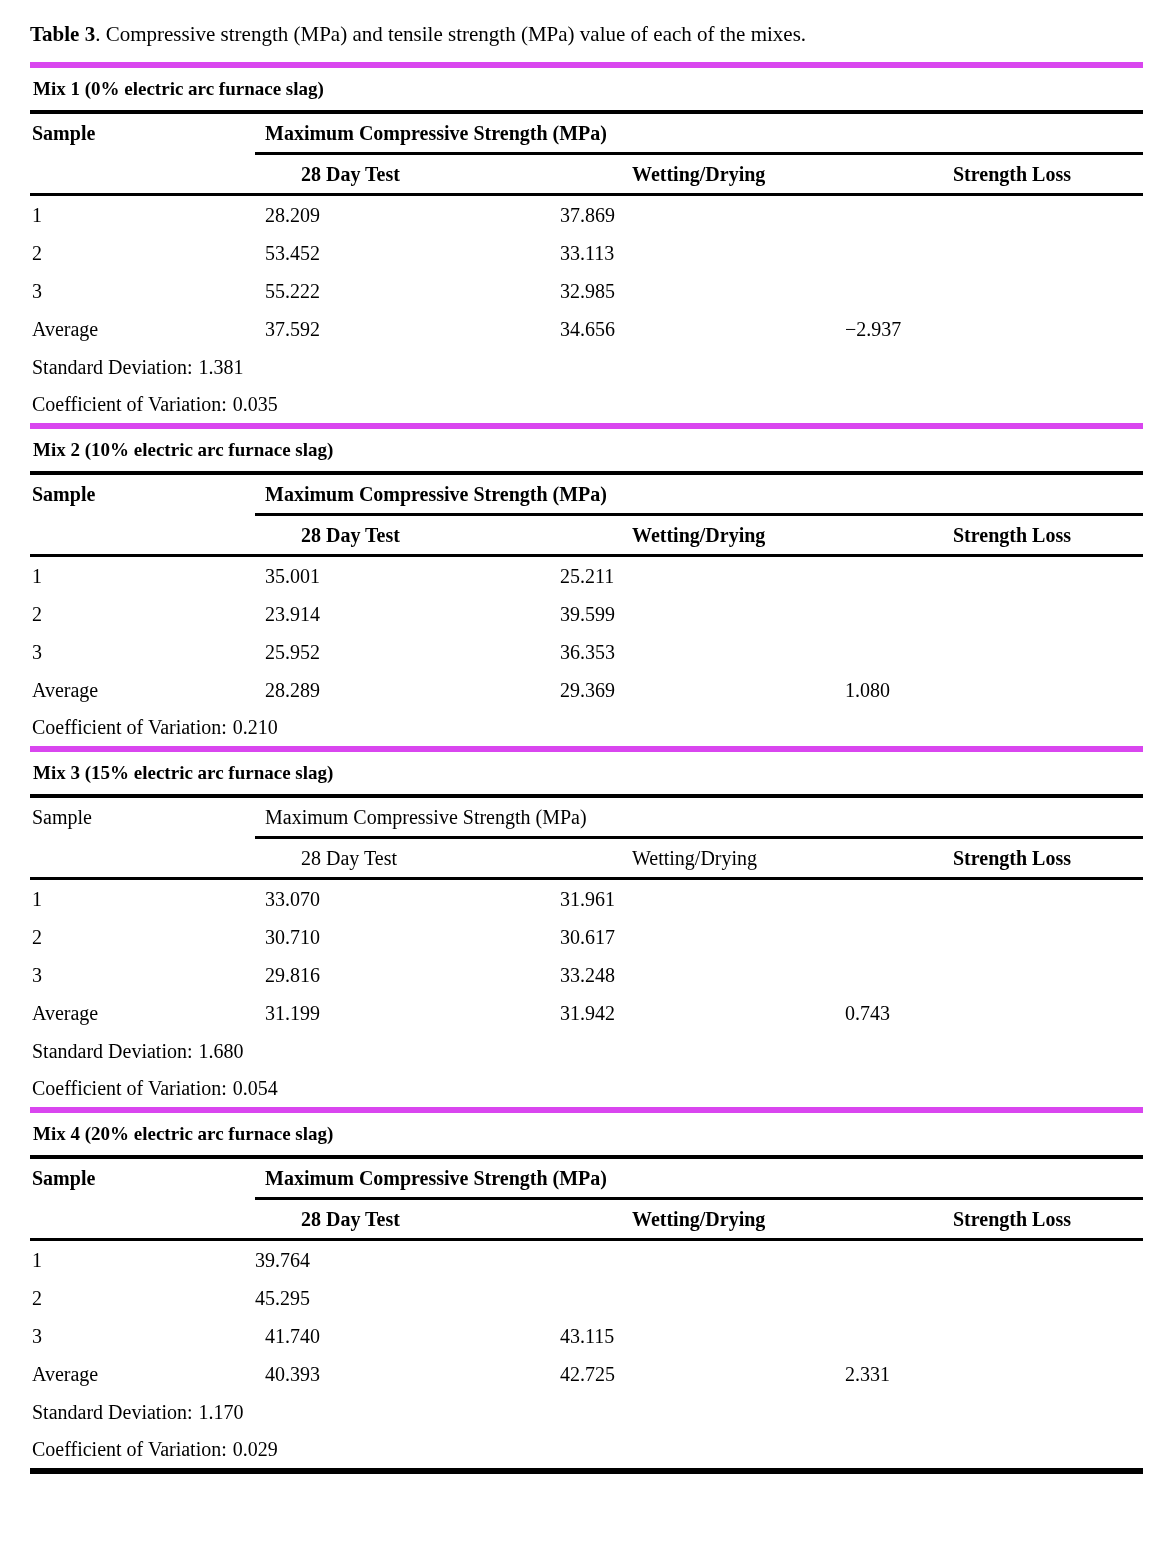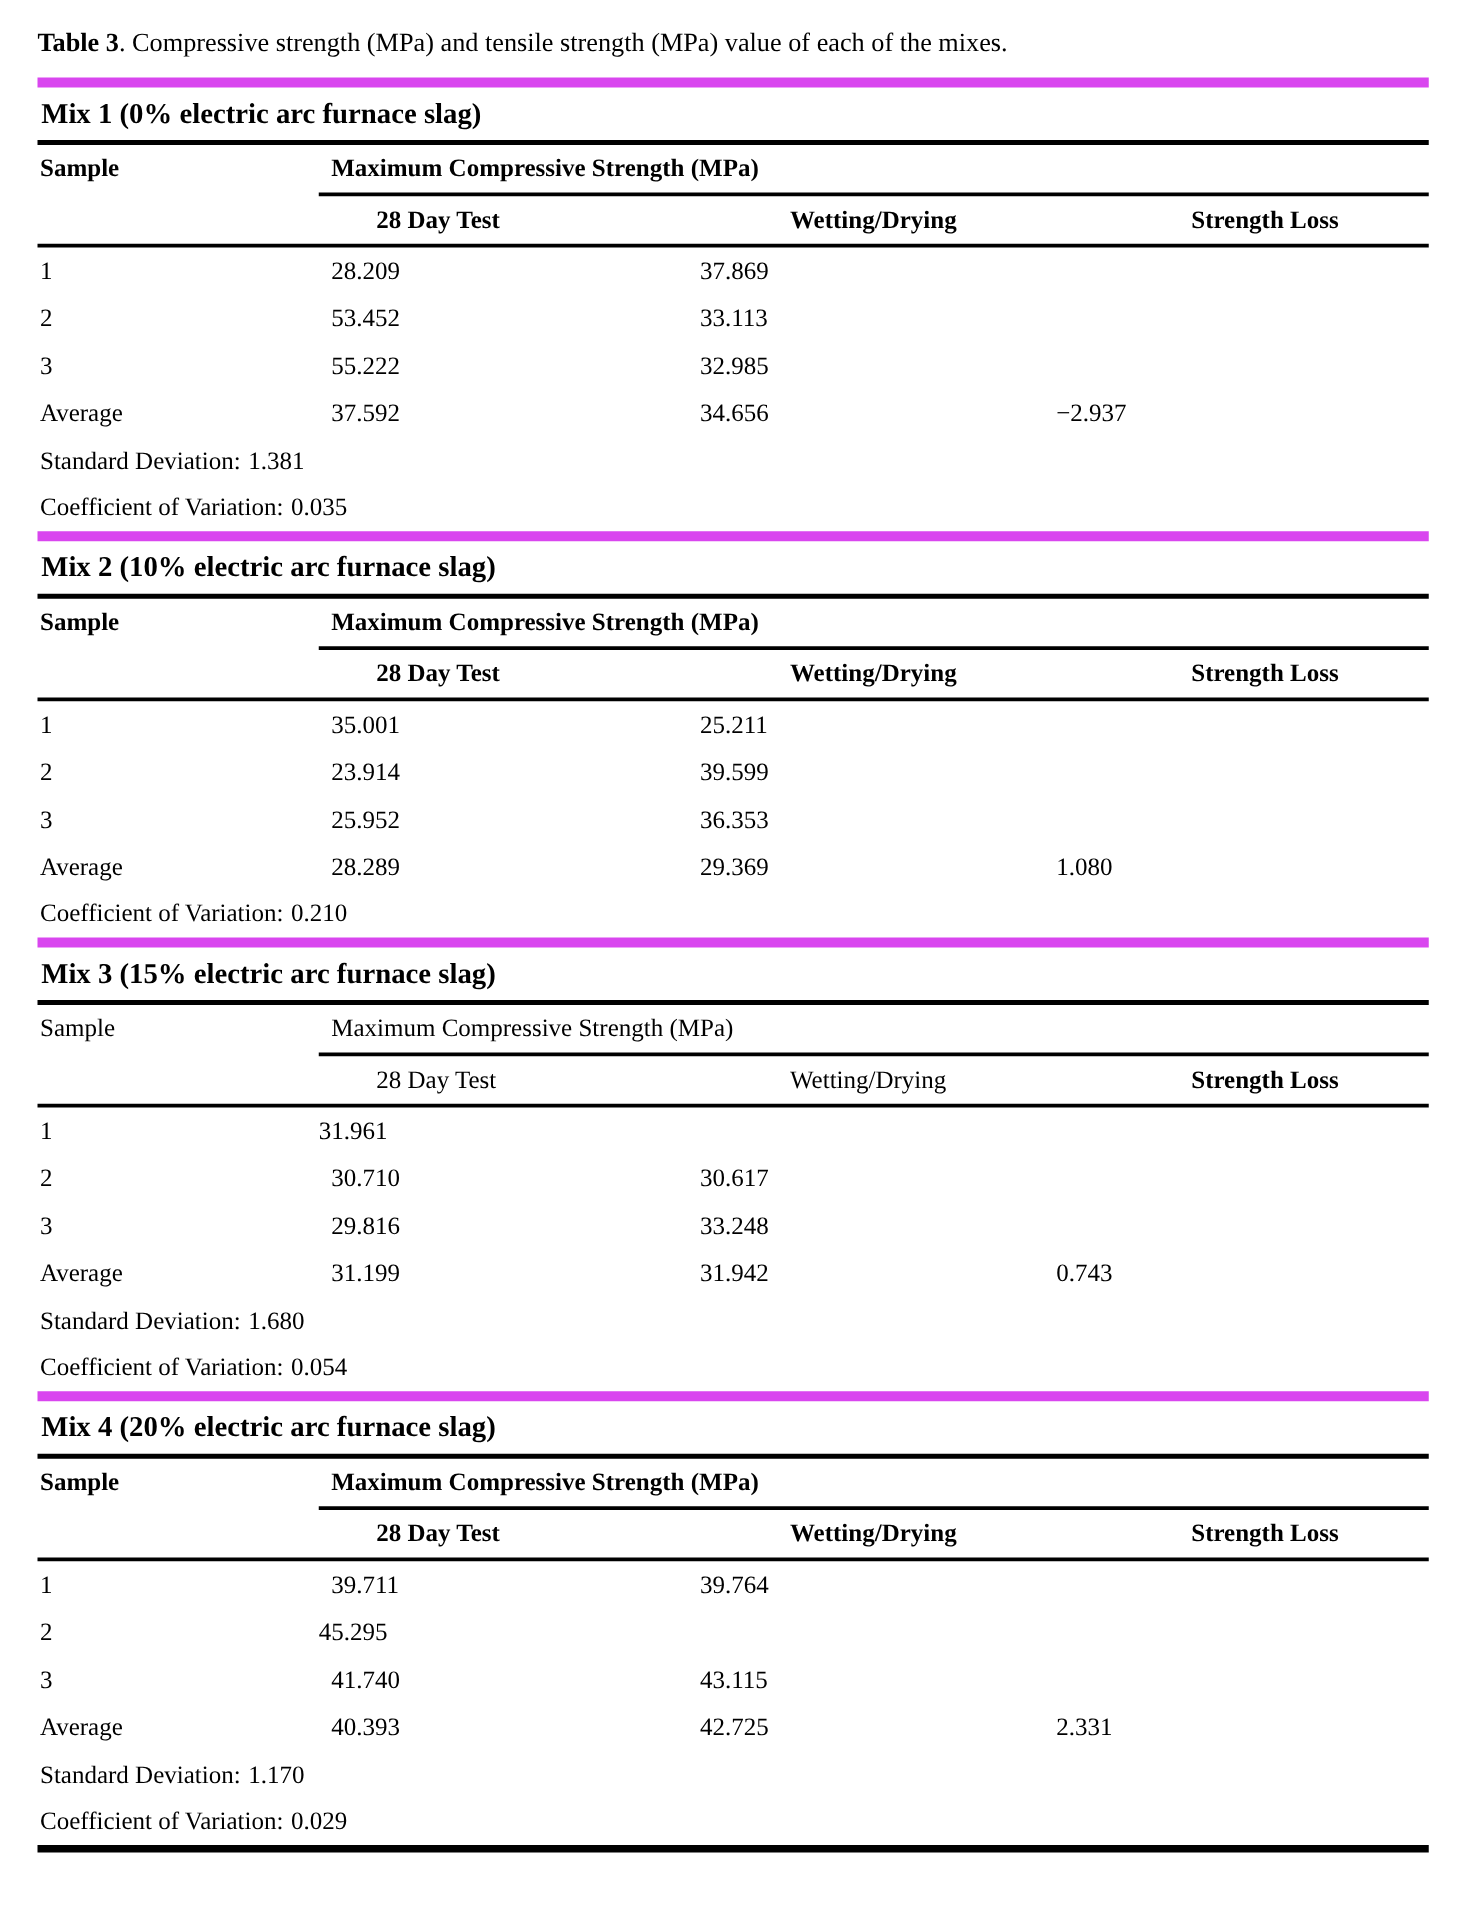--- a/index.html
+++ b/index.html
@@ -17,25 +17,25 @@
     font-size: 21px;
     line-height: 29px;
   }
   .caption .cap-label { font-weight: bold; }
   .tablewrap {
     margin-left: 30px;
     width: 1113px;
   }
   
   .mix .banner {
-    border-top: 8px solid #d946ef;
+    border-top: 6px solid #d946ef;
     border-bottom: 4px solid #000;
     height: 42px;
     line-height: 42px;
-    font-size: 23px;
+    font-size: 19px;
     font-weight: bold;
     padding-left: 3px;
     box-sizing: content-box;
   }
   .grid {
     display: grid;
     grid-template-columns: 225px 305px 285px 298px;
   }
   .grid-hdr1 {
     display: grid;
@@ -167,20 +167,21 @@
       <div class="cell group-cell h">Maximum Compressive Strength (MPa)</div>
     </div>
     <div class="grid hdr2row">
       <div class="cell c1"></div>
       <div class="cell c2 h">28 Day Test</div>
       <div class="cell h">Wetting/Drying</div>
       <div class="cell h h-strong">Strength Loss</div>
     </div>
     <div class="grid">
       <div class="cell c1">1</div>
+      <div class="cell c2">33.070</div>
       <div class="cell">31.961</div>
       <div class="cell"></div>
     </div>
     <div class="grid">
       <div class="cell c1">2</div>
       <div class="cell c2">30.710</div>
       <div class="cell">30.617</div>
       <div class="cell"></div>
     </div>
     <div class="grid">
@@ -206,21 +207,20 @@
       <div class="cell group-cell h">Maximum Compressive Strength (MPa)</div>
     </div>
     <div class="grid hdr2row">
       <div class="cell c1"></div>
       <div class="cell c2 h">28 Day Test</div>
       <div class="cell h">Wetting/Drying</div>
       <div class="cell h h-strong">Strength Loss</div>
     </div>
     <div class="grid">
       <div class="cell c1">1</div>
-      <div class="cell c2">39.711</div>
       <div class="cell">39.764</div>
       <div class="cell"></div>
     </div>
     <div class="grid">
       <div class="cell c1">2</div>
       <div class="cell">45.295</div>
       <div class="cell"></div>
     </div>
     <div class="grid">
       <div class="cell c1">3</div>

